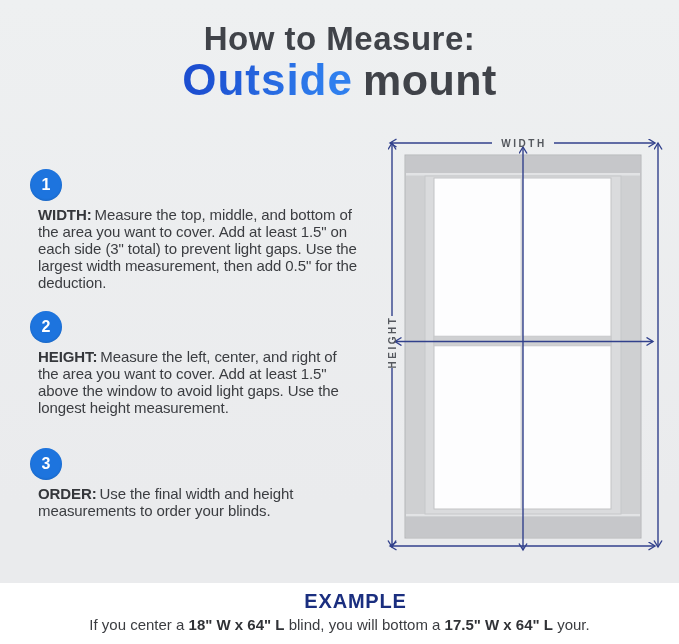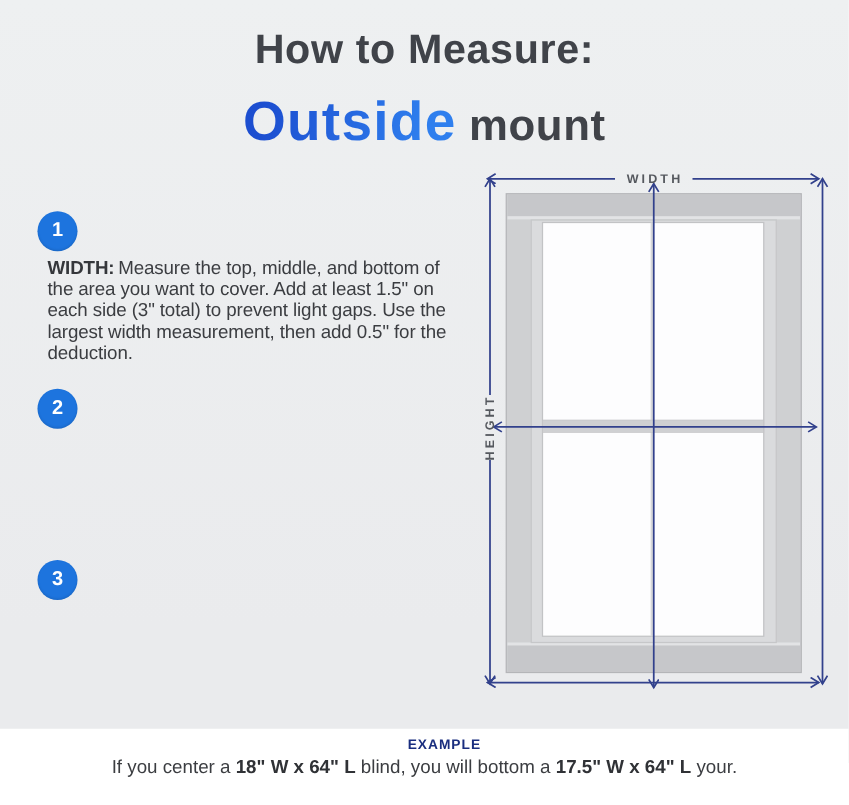--- a/index.html
+++ b/index.html
@@ -21,37 +21,37 @@
     text-align: center;
     line-height: 1.05;
   }
   .title-line1 {
     font-size: 33px;
     font-weight: 700;
     color: #404349;
     letter-spacing: 0.5px;
   }
   .title-line2 {
-    margin-top: 18px;
+    margin-top: 0;
     display: flex;
     justify-content: center;
     align-items: baseline;
     gap: 10px;
   }
   .title-highlight {
     font-size: 44px;
     font-weight: 700;
     letter-spacing: 1px;
     background: linear-gradient(100deg, #1c4ed0 10%, #2f7fee 85%);
     -webkit-background-clip: text;
     background-clip: text;
     color: transparent;
   }
   .title-suffix {
-    font-size: 35px;
+    font-size: 43px;
     font-weight: 700;
     color: #404349;
     letter-spacing: 0.5px;
   }
 
   
   .step { position: absolute; left: 30px; width: 345px; }
   .step-1 { top: 169px; }
   .step-2 { top: 311px; }
   .step-3 { top: 448px; }
@@ -91,21 +91,21 @@
   .example-bar {
     position: absolute;
     left: 0; bottom: 0;
     width: 100%;
     height: 61px;
     background: #ffffff;
     text-align: center;
   }
   .example-heading {
     margin-top: 7px;
-    font-size: 11px;
+    font-size: 20px;
     font-weight: 700;
     letter-spacing: 0.8px;
     color: #1a2e7f;
     margin-left: 32px;
   }
   .example-line {
     margin-top: 3px;
     font-size: 15px;
     color: #3b3d41;
   }
@@ -124,24 +124,26 @@
     </div>
   </div>
 
   <div class="step step-1">
     <div class="step-badge">1</div>
     <p class="step-text"><strong>WIDTH:</strong><span>Measure the top, middle, and bottom of the area you want to cover. Add at least 1.5" on each side (3" total) to prevent light gaps. Use the largest width measurement, then add 0.5" for the deduction.</span></p>
   </div>
 
   <div class="step step-2">
     <div class="step-badge">2</div>
+    <p class="step-text"><strong>HEIGHT:</strong><span>Measure the left, center, and right of the area you want to cover. Add at least 1.5" above the window to avoid light gaps. Use the longest height measurement.</span></p>
   </div>
 
   <div class="step step-3">
     <div class="step-badge">3</div>
+    <p class="step-text"><strong>ORDER:</strong><span>Use the final width and height measurements to order your blinds.</span></p>
   </div>
 
   <div class="diagram">
     <svg width="292" height="432" viewBox="0 0 292 432">
       <defs>
         <marker id="ah" markerWidth="12" markerHeight="12" refX="7.5" refY="4.5" orient="auto-start-reverse" markerUnits="userSpaceOnUse">
           <path d="M1,0.5 L7.5,4.5 L1,8.5" fill="none" stroke="#32418c" stroke-width="1.4"></path>
         </marker>
       </defs>
 

